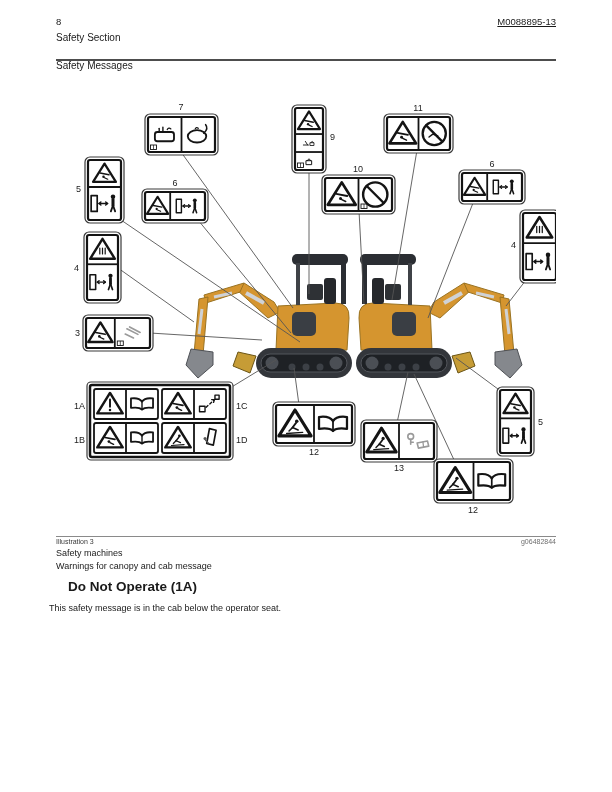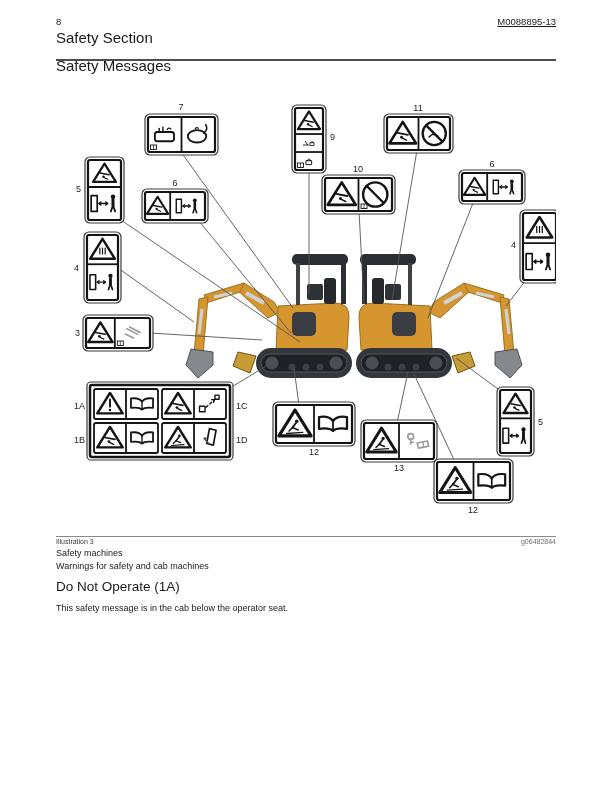--- a/index.html
+++ b/index.html
@@ -3,28 +3,28 @@
 <meta charset="utf-8">
 <style>
   html,body{margin:0;padding:0;background:#e8e8e8;}
   .page{
     position:relative;width:612px;height:792px;background:#ffffff;
     font-family:"Liberation Sans", sans-serif;color:#1a1a1a;overflow:hidden;
     margin:0 auto;
   }
   .abs{position:absolute;}
   .hdr-num{font-size:9.5px;}
-  .hdr-sec{font-size:15px;line-height:12px;}
+  .hdr-sec{font-size:10px;line-height:12px;}
   .rule-thick{height:2px;background:#4d4d4d;}
   .rule-thin{height:1px;background:#8a8a8a;}
   .cap-row{width:500px;display:flex;justify-content:space-between;}
   .cap-left{font-size:7px;color:#3a3a3a;}
   .cap-right{font-size:7px;color:#6e6e6e;}
   .note{font-size:9px;}
-  .heading{font-size:13.5px;font-weight:normal;}
+  .heading{font-size:13.5px;font-weight:bold;margin-left:12px;}
   .bodytext{font-size:9px;line-height:10.5px;width:250px;}
   svg text{font-family:"Liberation Sans", sans-serif;}
 </style>
 </head>
 <body>
 
 <div class="page">
 
   <div class="abs hdr-num" style="left:56px;top:16px;">8</div>
   <div class="abs hdr-num" style="right:56px;top:16px;text-decoration:underline;">M0088895-13</div>
@@ -381,17 +381,17 @@
         <text x="417" y="425" font-size="9" fill="#222222" text-anchor="middle">12</text>
       </g>
     </svg>
 
   <div class="abs rule-thin" style="left:56px;top:536px;width:500px;"></div>
   <div class="abs cap-row" style="left:56px;top:538px;">
     <span class="cap-left">Illustration 3</span>
     <span class="cap-right">g06482844</span>
   </div>
   <div class="abs note" style="left:56px;top:547.5px;">Safety machines</div>
-  <div class="abs note" style="left:56px;top:560.5px;">Warnings for safety and cab machines</div>
+  <div class="abs note" style="left:56px;top:560.5px;">Warnings for canopy and cab message</div>
   <div class="abs heading" style="left:56px;top:579px;">Do Not Operate (1A)</div>
-  <div class="abs bodytext" style="left:56px;top:603px;">This safety message is in the cab below the operator seat.</div>
+  <div class="abs bodytext" style="left:40px;top:603px;text-align:center;">This safety message is in the cab below the operator seat.</div>
 
 </div>
 
 </body></html>

